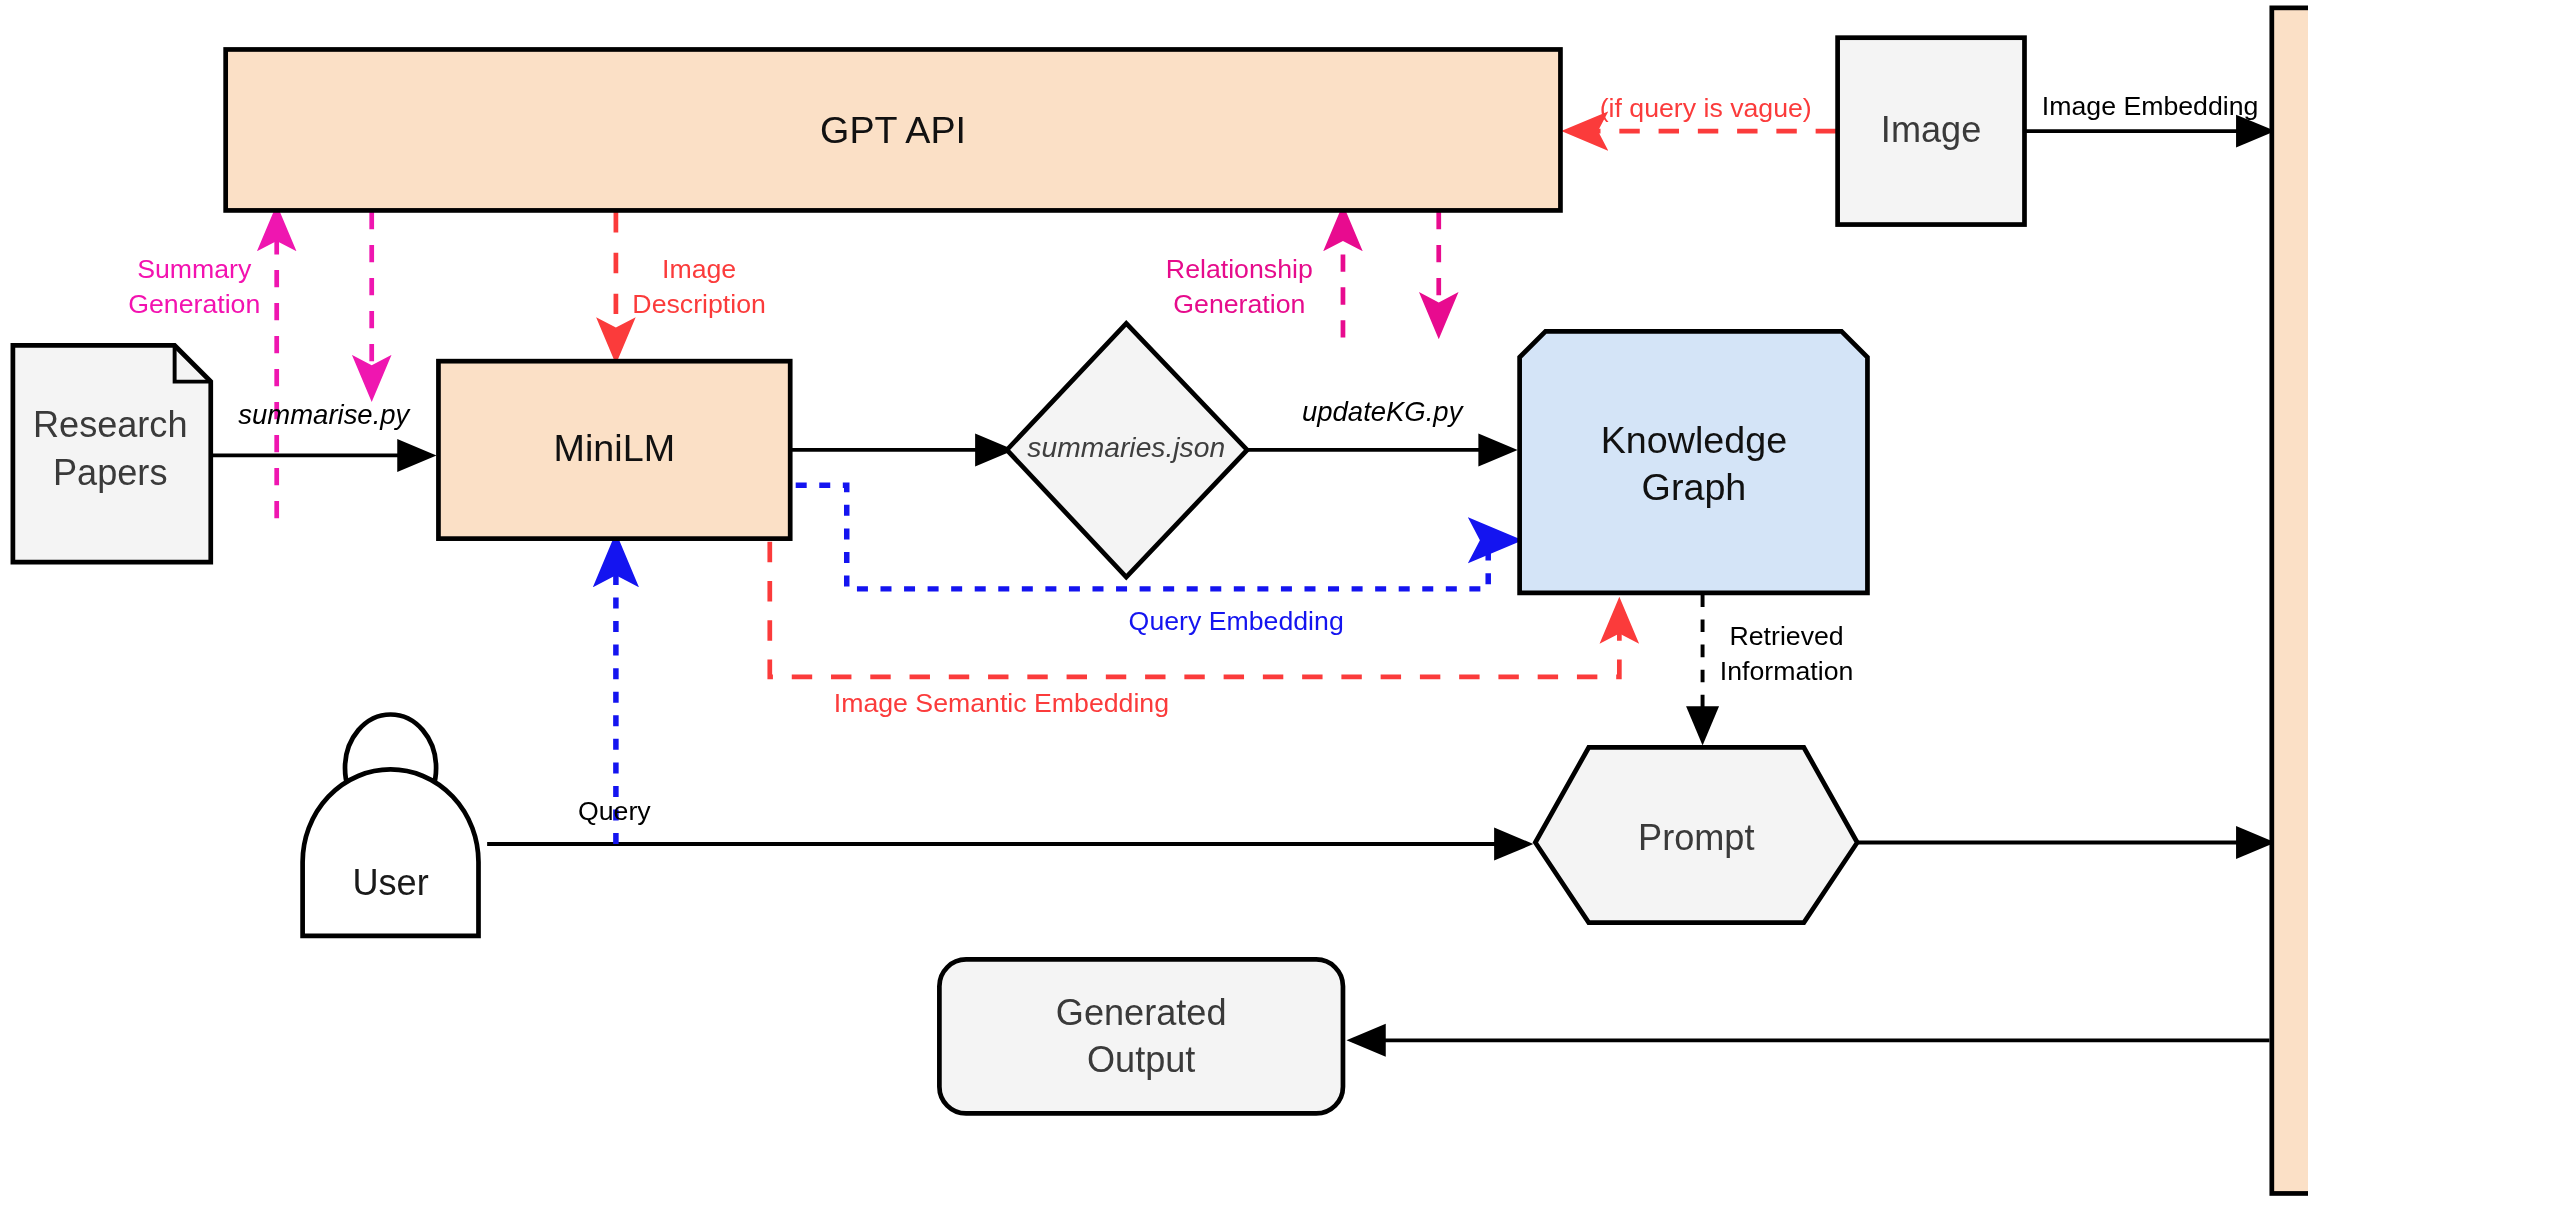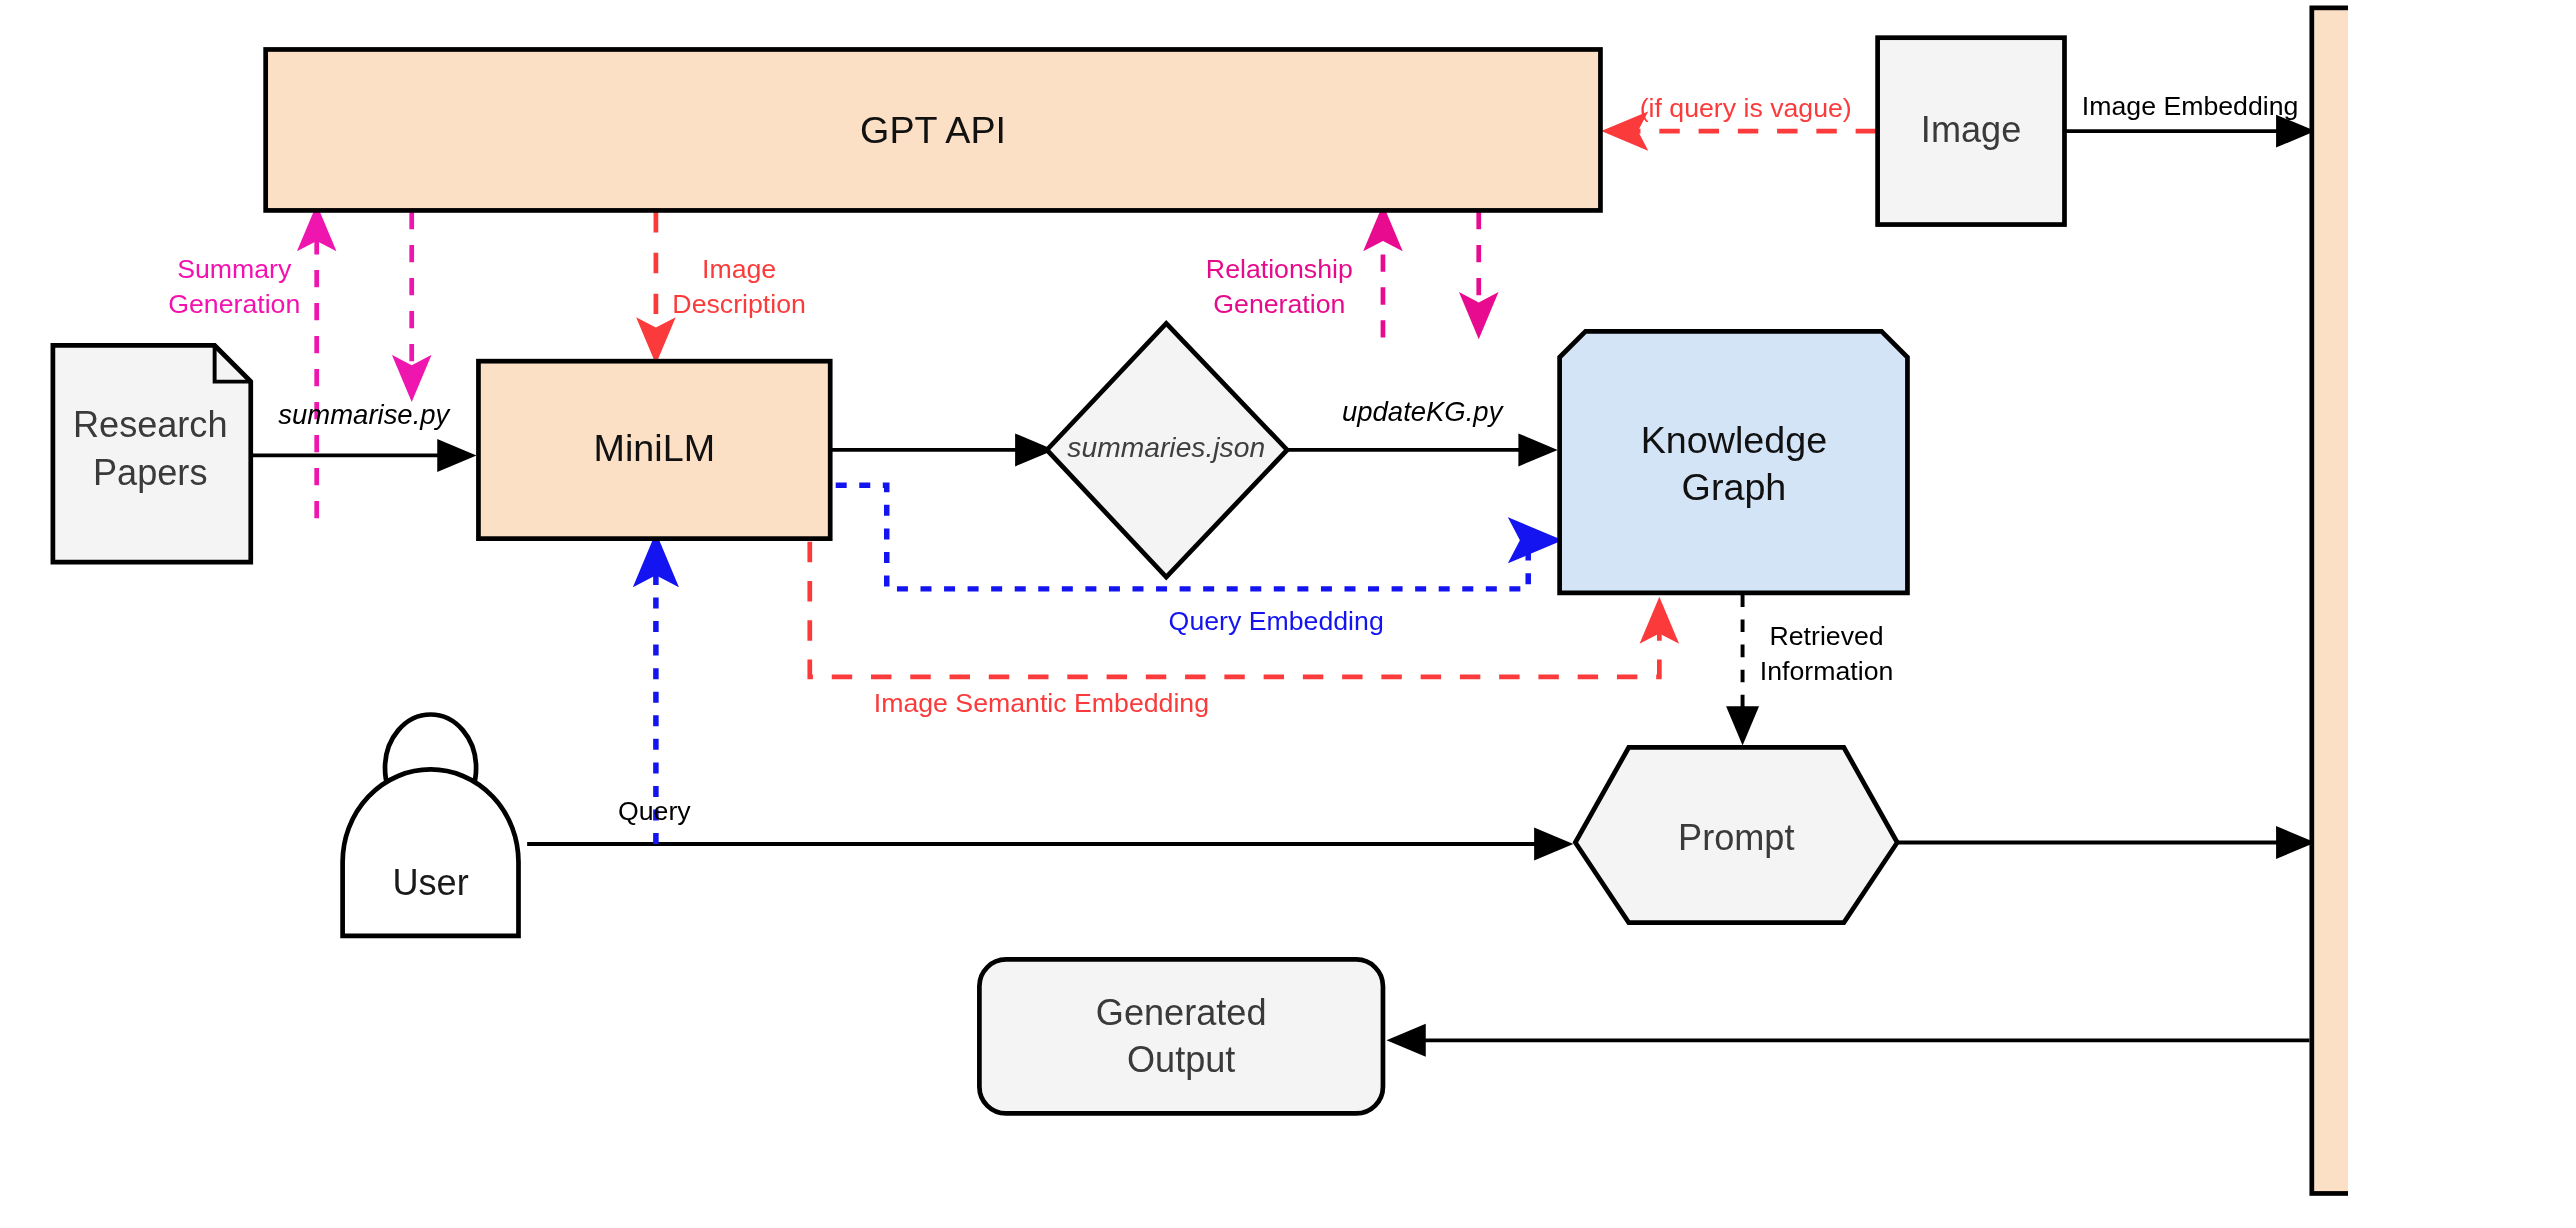--- a/index.html
+++ b/index.html
@@ -7,21 +7,20 @@
     padding: 0;
     background: #ffffff;
   }
   #canvas-wrap {
     position: relative;
     width: 2308px;
     height: 1228px;
     background: #ffffff;
     overflow: hidden;
     font-family: "Liberation Sans", sans-serif;
-    margin-left: 40px;
   }
   svg#diagram {
     position: absolute;
     top: 0; left: 0;
     width: 2576px;
     height: 1228px;
   }
   .shape-fill-orange { fill: #fbe0c6; }
   .shape-fill-grey   { fill: #f4f4f4; }
   .shape-fill-blue   { fill: #d4e4f7; }

